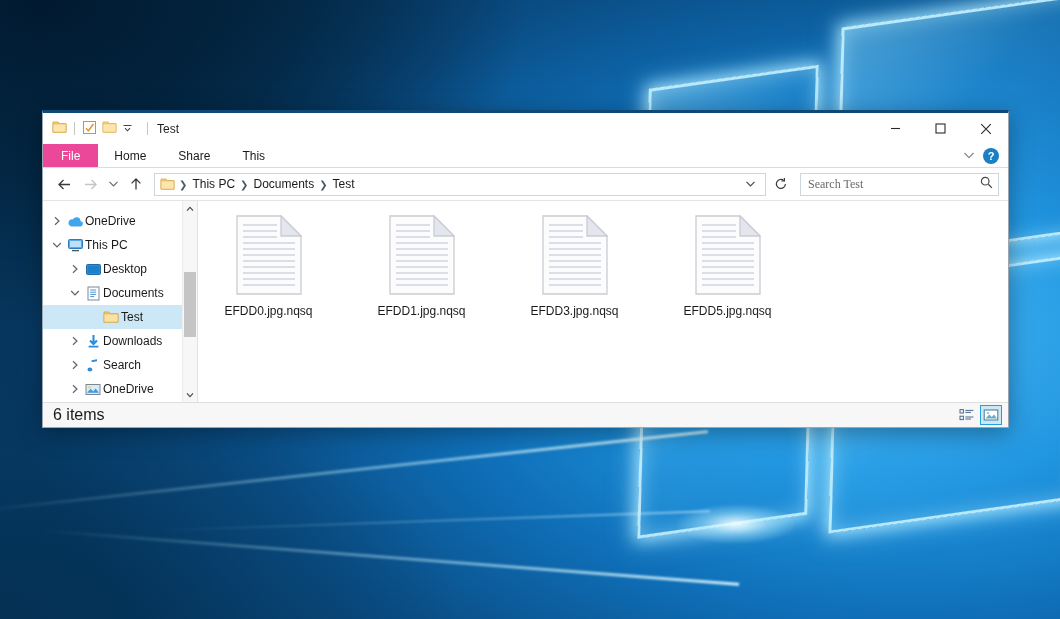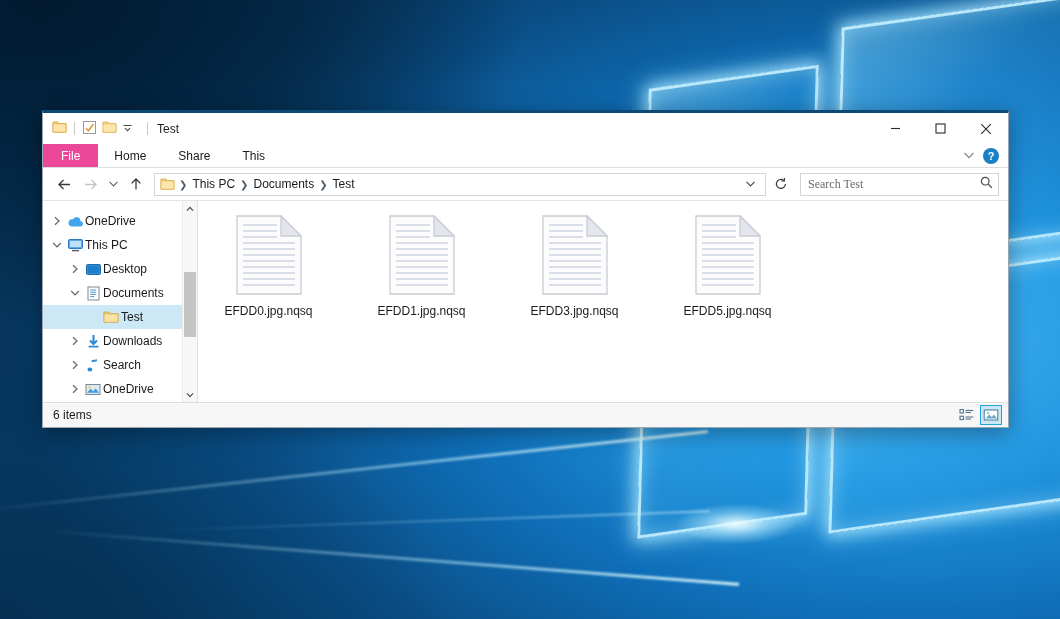--- a/index.html
+++ b/index.html
@@ -261,21 +261,21 @@
   }
 
   
   .statusbar {
     height: 25px; flex: 0 0 25px;
     display: flex; align-items: center;
     background: #f7f7f7;
     border-top: 1px solid #dedede;
     padding: 0 6px 0 10px;
   }
-  .status-text { font-size: 12px; color: #1a1a1a; }
+  .status-text { font-size: 16px; color: #1a1a1a; }
   .viewbtns { margin-left: auto; display: flex; gap: 2px; align-items: center; }
   .vbtn {
     width: 22px; height: 20px;
     display: flex; align-items: center; justify-content: center;
     border: 1px solid transparent;
     cursor: default;
   }
   .vbtn.active { background: #cce8f7; border-color: #26a0da; }
 </style>
 </head>

